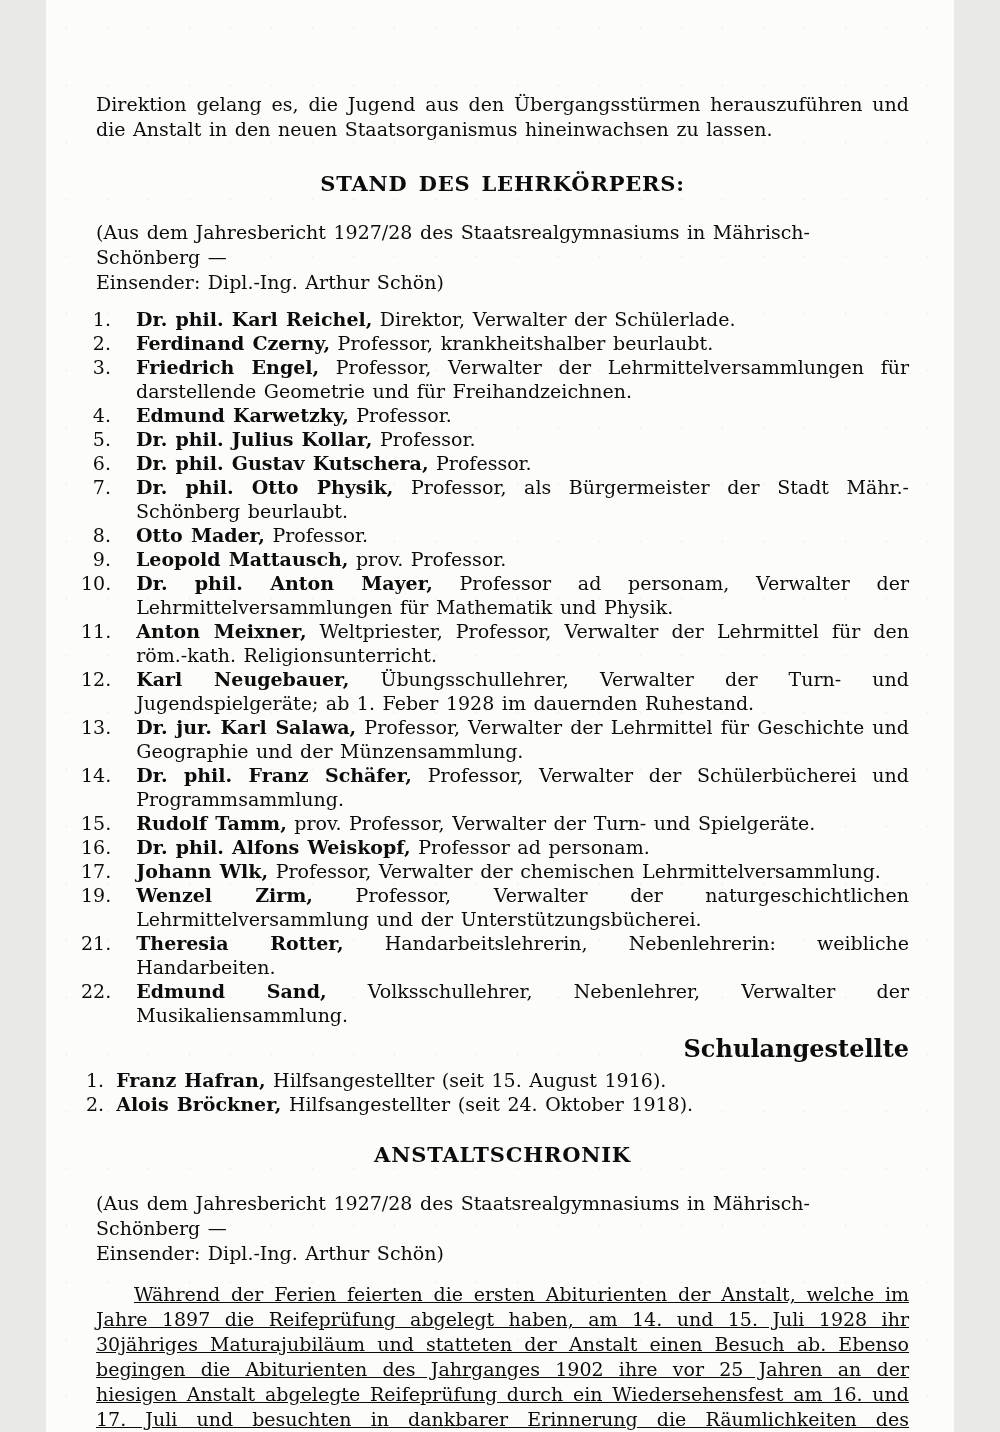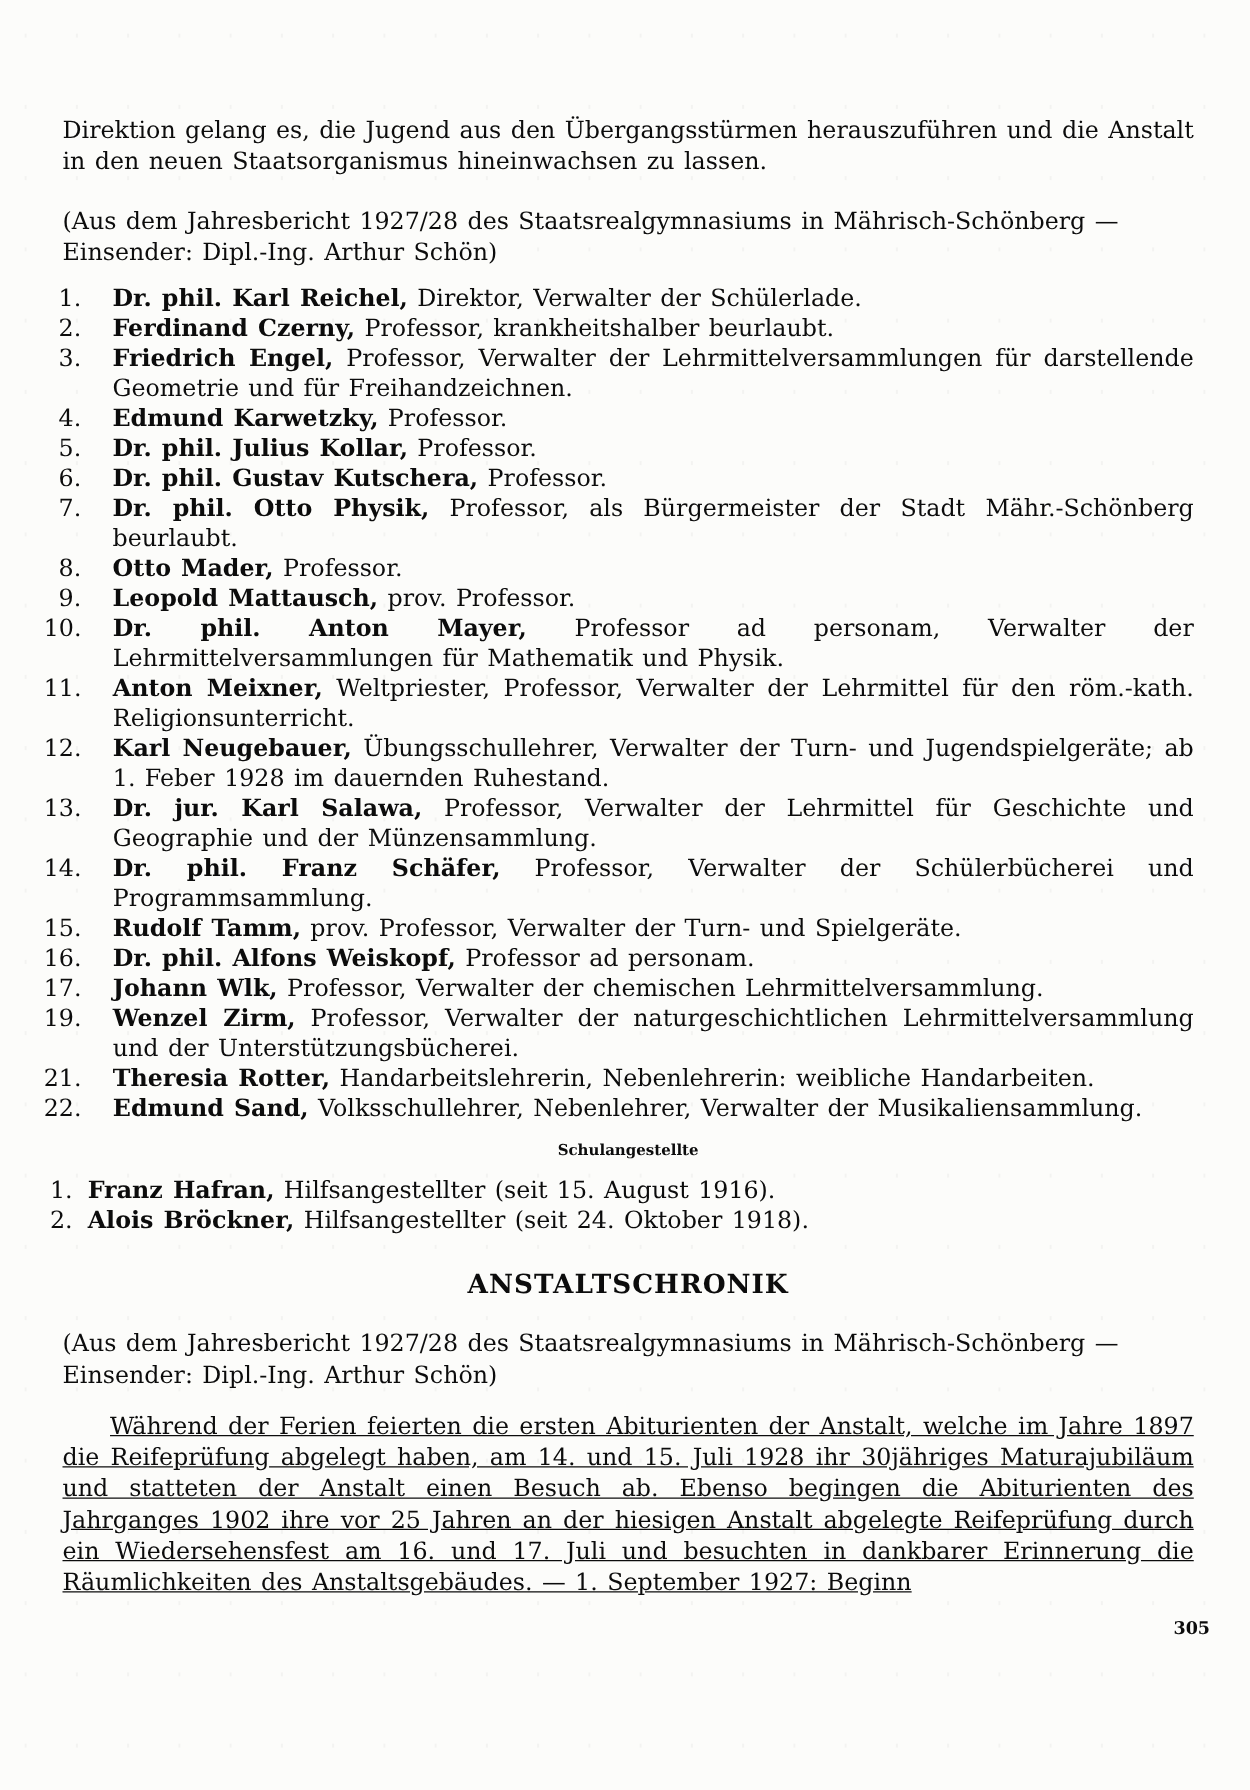--- a/index.html
+++ b/index.html
@@ -1,18 +1,18 @@
 <!DOCTYPE html>
 <html lang="de"><head>
 <meta charset="utf-8">
 <style>
   html, body { margin: 0; padding: 0; background: #e9e9e7; }
   .page {
     position: relative;
-    width: 1000px;
+    width: 908px;
     height: 1432px;
     margin: 0 auto;
     box-sizing: border-box;
     background: #fcfcfa;
     background-image: radial-gradient(rgba(0,0,0,0.035) 1px, transparent 1.2px);
     background-size: 41px 57px;
     color: #0c0c0c;
     font-family: "DejaVu Serif", "Liberation Serif", serif;
     font-size: 19px;
     line-height: 24px;
@@ -37,23 +37,23 @@
   ol.list li { display: flex; align-items: flex-start; }
   .num { text-align: right; white-space: nowrap; flex: none; }
   .itembody { flex: 1 1 auto; text-align: justify; }
   .itembody b { font-weight: bold; }
   ol.staff { margin: 12px 0 0 -15px; }
   ol.staff .num { flex-basis: 30px; margin-right: 25px; }
   ol.employees { margin: 2px 0 0 -10px; }
   ol.employees .num { flex-basis: 18px; margin-right: 12px; }
   .subheading {
     margin: 9px 0 7px 0;
-    text-align: center;
+    text-align: right;
     font-weight: bold;
-    font-size: 12px;
+    font-size: 24px;
     line-height: 25px;
   }
   .heading.chronik { margin-top: 26px; }
   .chronik-para {
     margin-top: 16px;
     line-height: 25px;
     text-indent: 38px;
     text-decoration: underline;
   }
   .page-number {
@@ -63,20 +63,21 @@
     font-size: 14px;
   }
 </style>
 </head>
 <body>
 
 <div class="page">
 
   <p class="intro">Direktion gelang es, die Jugend aus den Übergangsstürmen herauszuführen und die Anstalt in den neuen Staatsorganismus hineinwachsen zu lassen.</p>
 
+  <h2 class="heading">STAND DES LEHRKÖRPERS:</h2>
 
   <div class="source">
     <div>(Aus dem Jahresbericht 1927/28 des Staatsrealgymnasiums in Mährisch-Schönberg —</div>
     <div>Einsender: Dipl.-Ing. Arthur Schön)</div>
   </div>
 
   <ol class="list staff">
       <li>
       <span class="num">1.</span>
       <span class="itembody"><b>Dr. phil. Karl Reichel,</b><span> Direktor, Verwalter der Schülerlade.</span></span>

